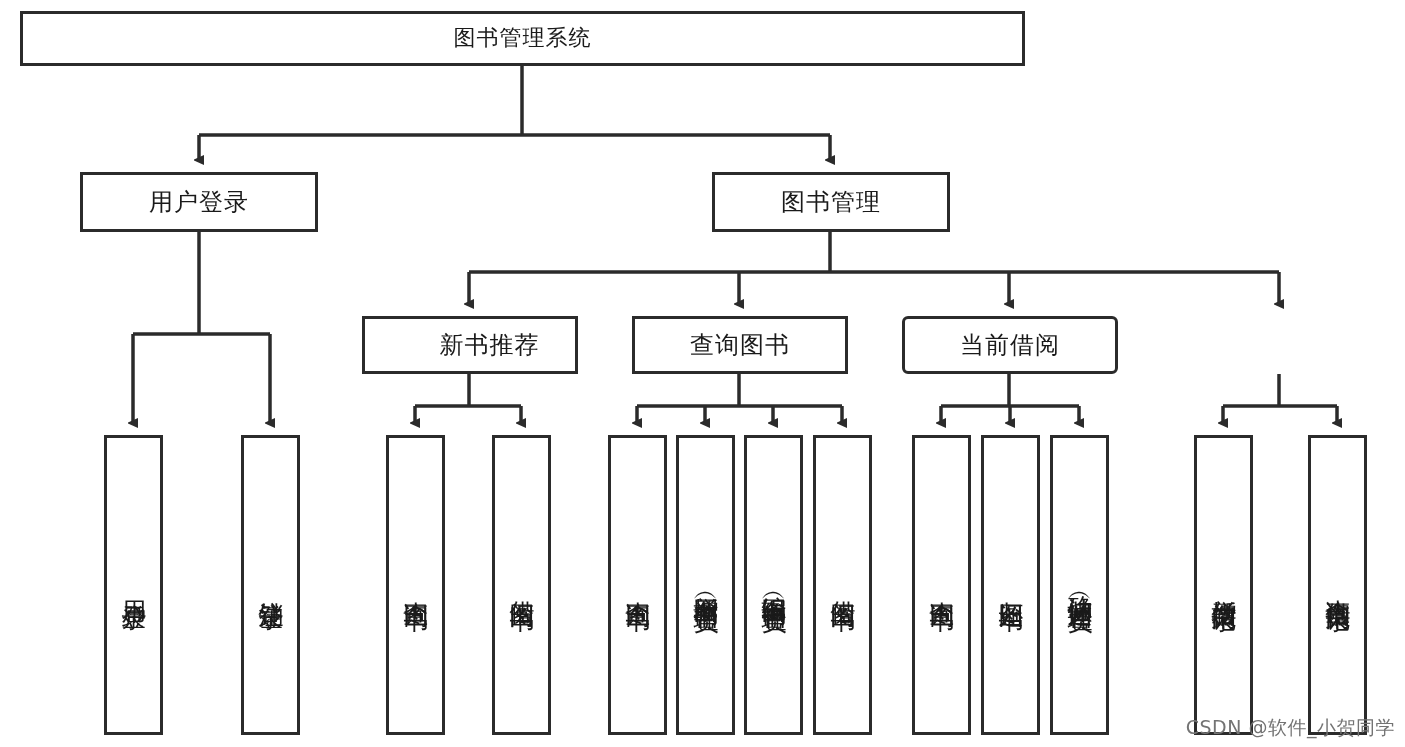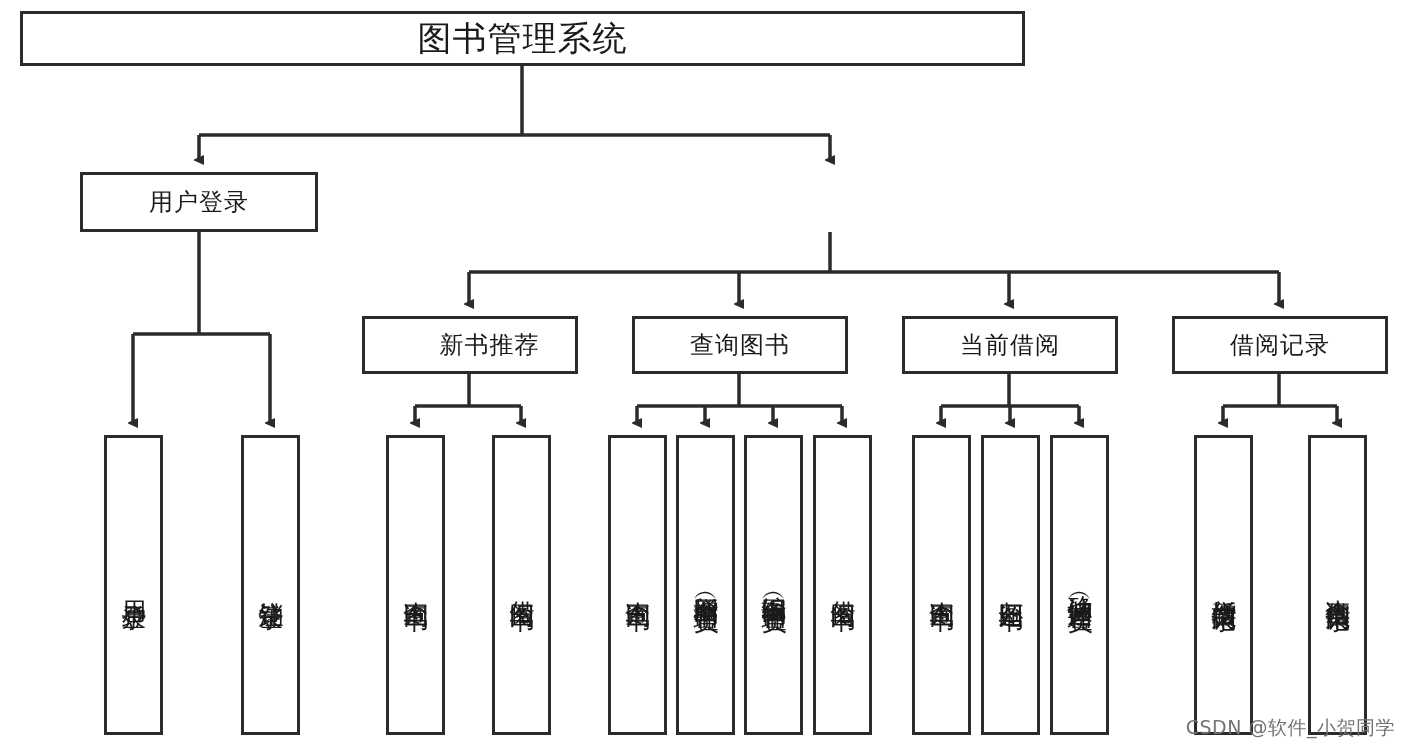--- a/index.html
+++ b/index.html
@@ -30,21 +30,21 @@
     box-sizing: border-box;
     border: 3px solid #2b2b2b;
     background: #ffffff;
     display: flex;
     align-items: center;
     justify-content: center;
     color: #1a1a1a;
     z-index: 2;
   }
   .node.root {
-    font-size: 34px;
+    font-size: 22px;
     text-align: center;
   }
   .node.level2 {
     font-size: 24px;
   }
   .node.leaf {
     font-size: 25px;
   }
   .node .label-h {
     line-height: 1.2;
@@ -126,32 +126,32 @@
     </g>
   </svg>
 
   <div class="node root" style="left:20px; top:11px; width:1005px; height:55px;">
     <span class="label-h">图书管理系统</span>
   </div>
 
   <div class="node level2" style="left:80px; top:172px; width:238px; height:60px;">
     <span class="label-h">用户登录</span>
   </div>
+  <div class="node level2" style="left:712px; top:172px; width:238px; height:60px;">
+    <span class="label-h">图书管理</span>
+  </div>
 
   <div class="node level2" style="left:362px; top:316px; width:216px; height:58px;padding-left:39px;">
     <span class="label-h">新书推荐</span>
   </div>
   <div class="node level2" style="left:632px; top:316px; width:216px; height:58px;">
     <span class="label-h">查询图书</span>
   </div>
-  <div class="node level2" style="left:902px; top:316px; width:216px; height:58px;">
+  <div class="node level2" style="left:902px; top:316px; width:216px; height:58px;border-radius:6px;">
     <span class="label-h">当前借阅</span>
-  </div>
-  <div class="node level2" style="left:1172px; top:316px; width:216px; height:58px;">
-    <span class="label-h">借阅记录</span>
   </div>
 
   <div class="node leaf" style="left:104px; top:435px; width:59px; height:300px;">
     <span class="label-v">用户登录</span>
   </div>
   <div class="node leaf" style="left:241px; top:435px; width:59px; height:300px;">
     <span class="label-v">注销登录</span>
   </div>
 
   <div class="node leaf" style="left:386px; top:435px; width:59px; height:300px;">

